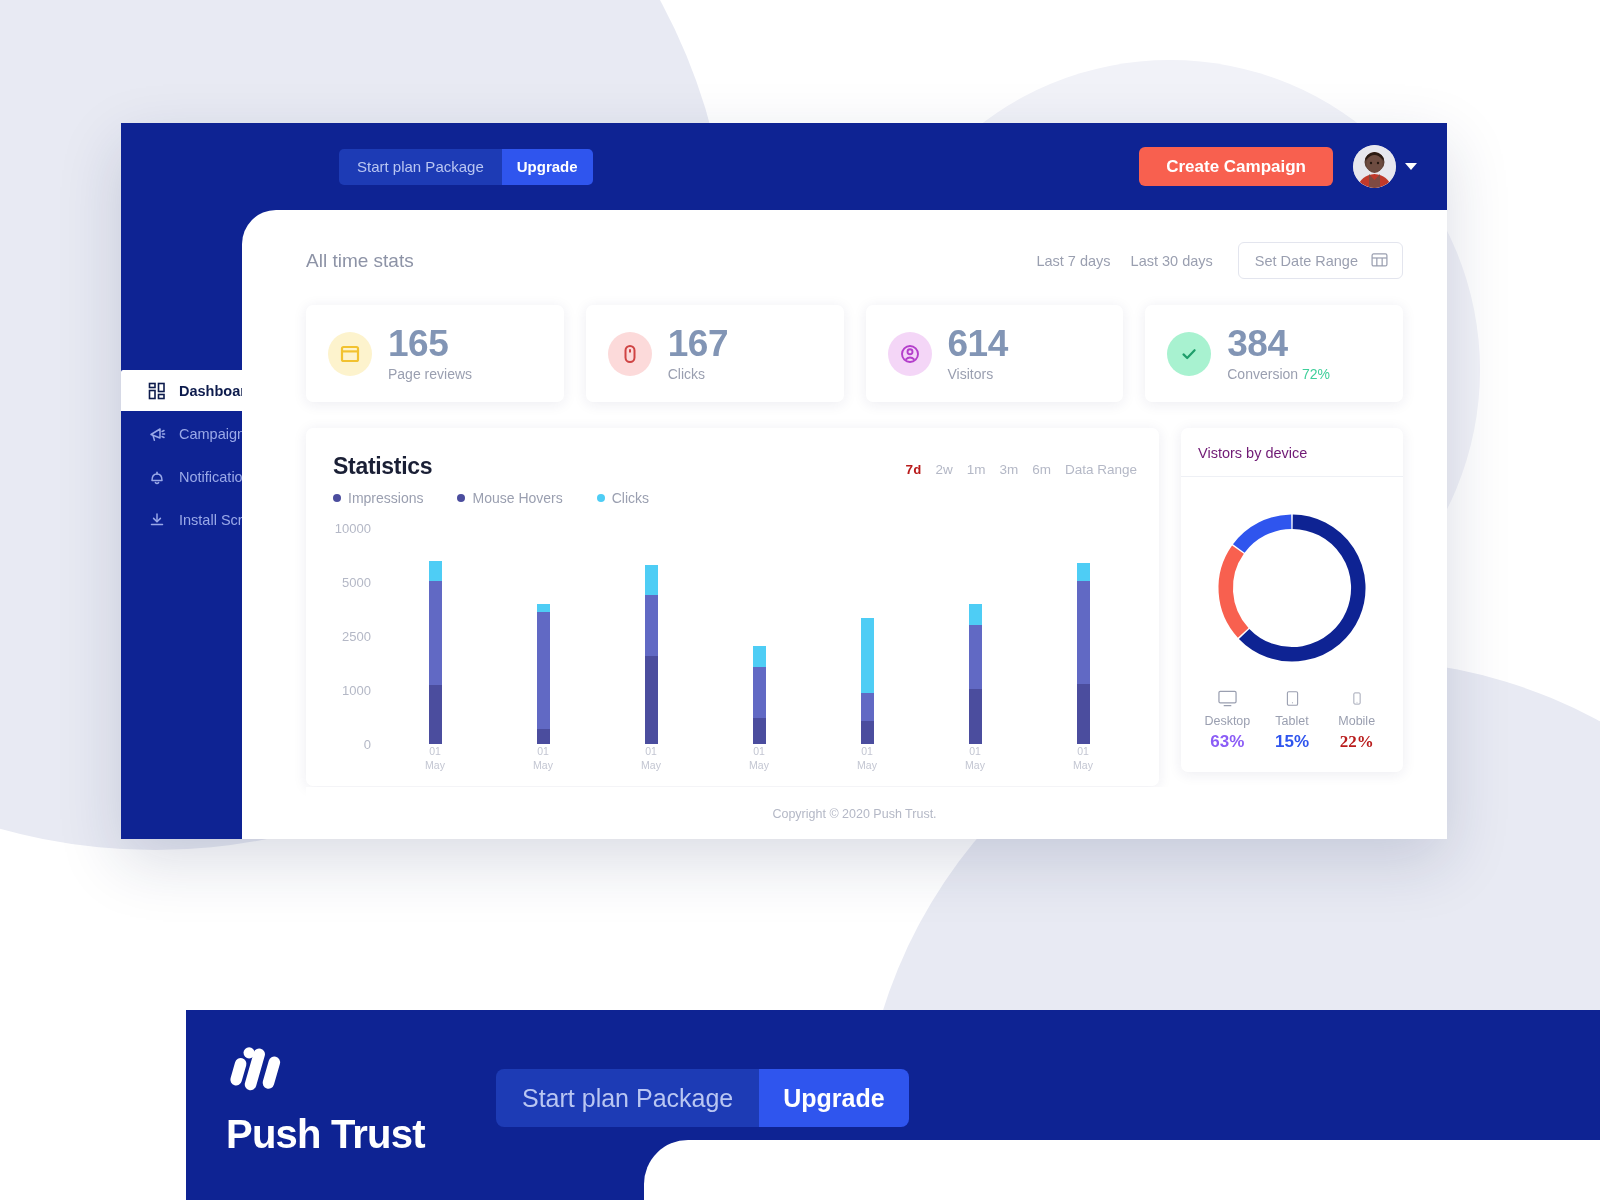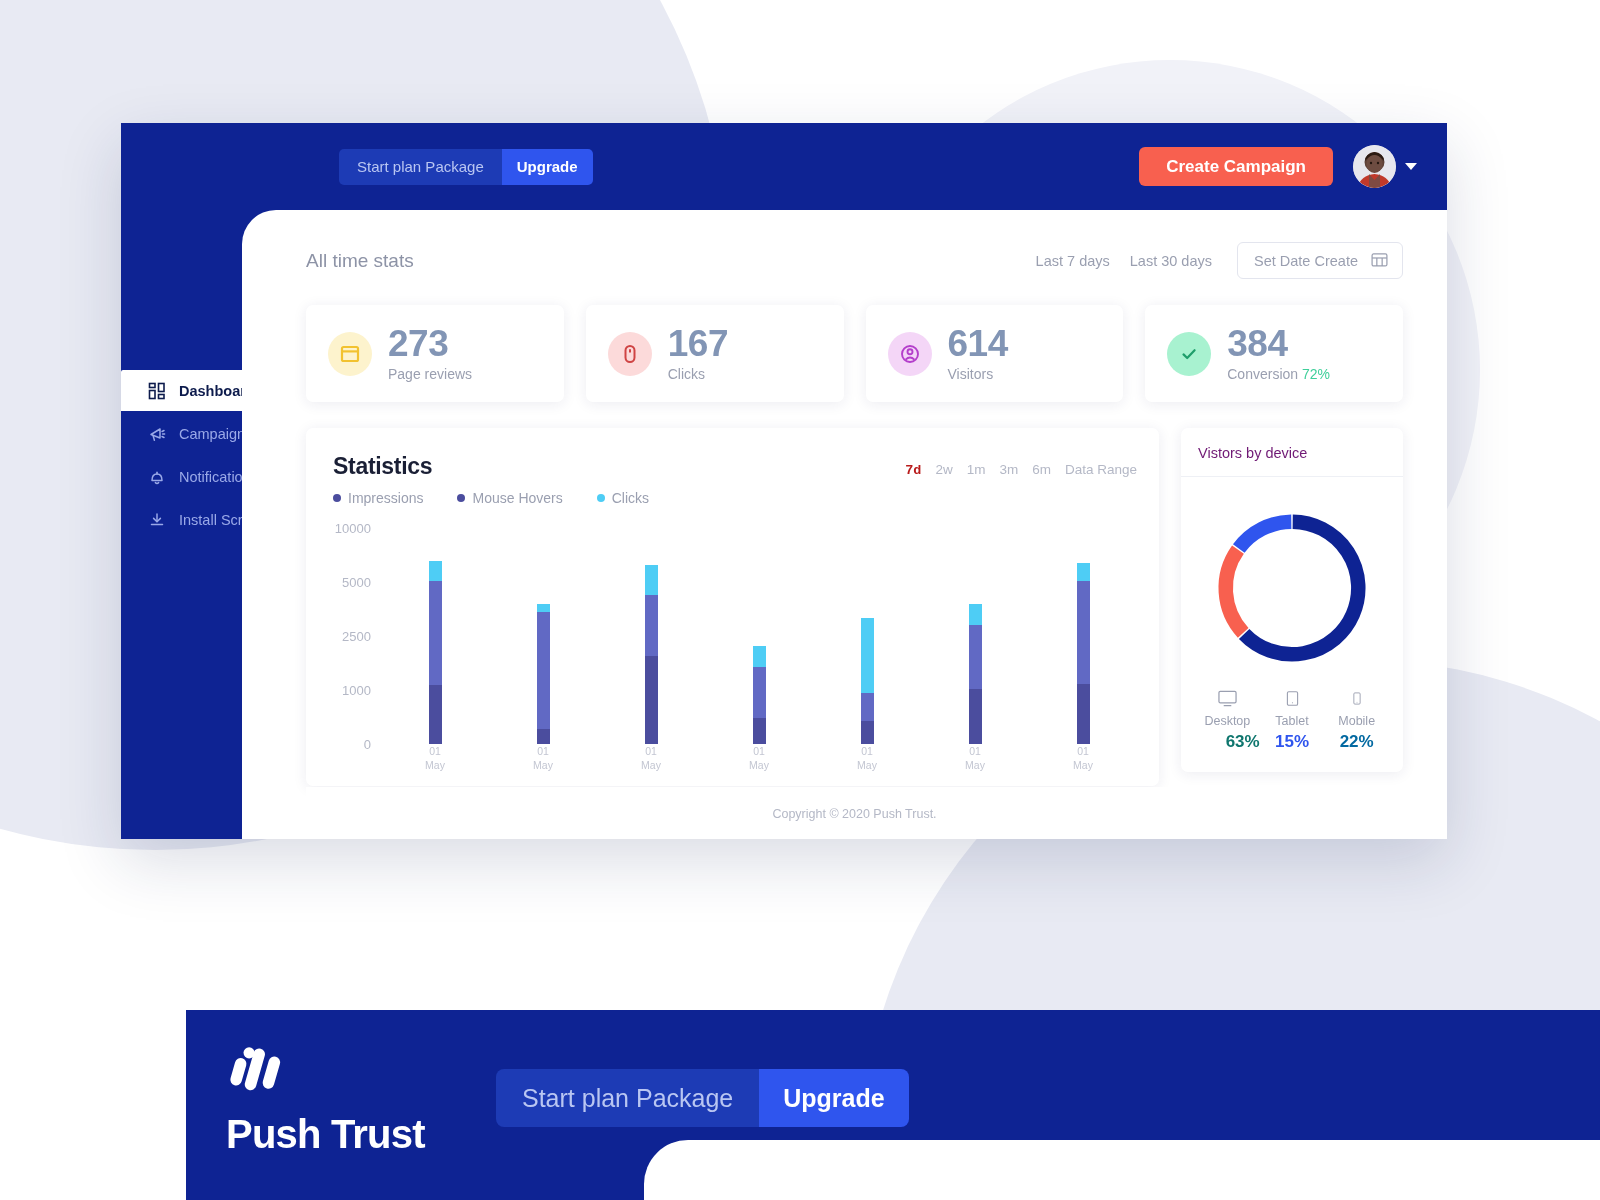--- a/index.html
+++ b/index.html
@@ -449,21 +449,21 @@
     </div>
 
     <div class="content">
 
       <div class="content-head">
         <div class="page-title">All time stats</div>
         <div class="range-links">
           <span class="range-link">Last 7 days</span>
           <span class="range-link">Last 30 days</span>
           <div class="date-box">
-            <span>Set Date Create</span>
+            <span>Set Date Range</span>
             <span>
               <svg viewBox="0 0 20 20" width="19" height="19" aria-hidden="true">
                 <g fill="none" stroke="#9a9fb0" stroke-width="1.3">
                   <rect x="2.2" y="4.2" width="15.6" height="12.6" rx="1.6"></rect>
                   <path d="M2.2 8.4 L17.8 8.4"></path>
                   <path d="M7.2 8.4 L7.2 16.8 M12.8 8.4 L12.8 16.8"></path>
                 </g>
               </svg>
             </span>
           </div>
@@ -475,21 +475,21 @@
         <div class="stat-card">
           <span class="stat-ico" style="background:#fdf3cd;">
             <svg viewBox="0 0 26 26" width="26" height="26" aria-hidden="true">
               <g fill="none" stroke="#f2c230" stroke-width="2.2">
                 <rect x="5" y="6" width="16" height="14" rx="1.6"></rect>
                 <path d="M5 10.4 L21 10.4"></path>
               </g>
             </svg>
           </span>
           <div class="stat-text">
-            <div class="stat-value">273</div>
+            <div class="stat-value">165</div>
             <div class="stat-label">Page reviews</div>
           </div>
         </div>
 
         <div class="stat-card">
           <span class="stat-ico" style="background:#fcdada;">
             <svg viewBox="0 0 26 26" width="26" height="26" aria-hidden="true">
               <g fill="none" stroke="#cf4444" stroke-width="2">
                 <rect x="8.5" y="5" width="9" height="16" rx="4.5"></rect>
                 <path d="M13 8.2 L13 11.6"></path>
@@ -672,21 +672,21 @@
             <div class="device-col">
               <div class="device-ico">
                 <svg viewBox="0 0 22 20" width="21" height="19" aria-hidden="true">
                   <g fill="none" stroke="#9a9fb0" stroke-width="1.3">
                     <rect x="2" y="2.5" width="18" height="12" rx="1.4"></rect>
                     <path d="M7 17.5 L15 17.5"></path>
                   </g>
                 </svg>
               </div>
               <div class="device-name">Desktop</div>
-              <div class="device-pct" style="color:#0f766e;text-align:right;">63%</div>
+              <div class="device-pct" style="color:#8b5cf6;">63%</div>
             </div>
             <div class="device-col">
               <div class="device-ico">
                 <svg viewBox="0 0 20 20" width="17" height="19" aria-hidden="true">
                   <g fill="none" stroke="#9a9fb0" stroke-width="1.3">
                     <rect x="4" y="2" width="12" height="16" rx="1.6"></rect>
                     <circle cx="10" cy="15" r="0.7" fill="#9a9fb0" stroke="none"></circle>
                   </g>
                 </svg>
               </div>
@@ -696,21 +696,21 @@
             <div class="device-col">
               <div class="device-ico">
                 <svg viewBox="0 0 20 20" width="14" height="19" aria-hidden="true">
                   <g fill="none" stroke="#9a9fb0" stroke-width="1.3">
                     <rect x="5.5" y="2" width="9" height="16" rx="1.5"></rect>
                     <circle cx="10" cy="15.2" r="0.7" fill="#9a9fb0" stroke="none"></circle>
                   </g>
                 </svg>
               </div>
               <div class="device-name">Mobile</div>
-              <div class="device-pct" style="color:#0369a1;">22%</div>
+              <div class="device-pct" style="color:#b91c1c;font-family:Liberation Serif, serif;">22%</div>
             </div>
           </div>
         </div>
 
       </div>
 
       <div class="app-footer" style="margin-left:0;margin-top:auto;">Copyright © 2020 Push Trust.</div>
 
     </div>
   </div>

